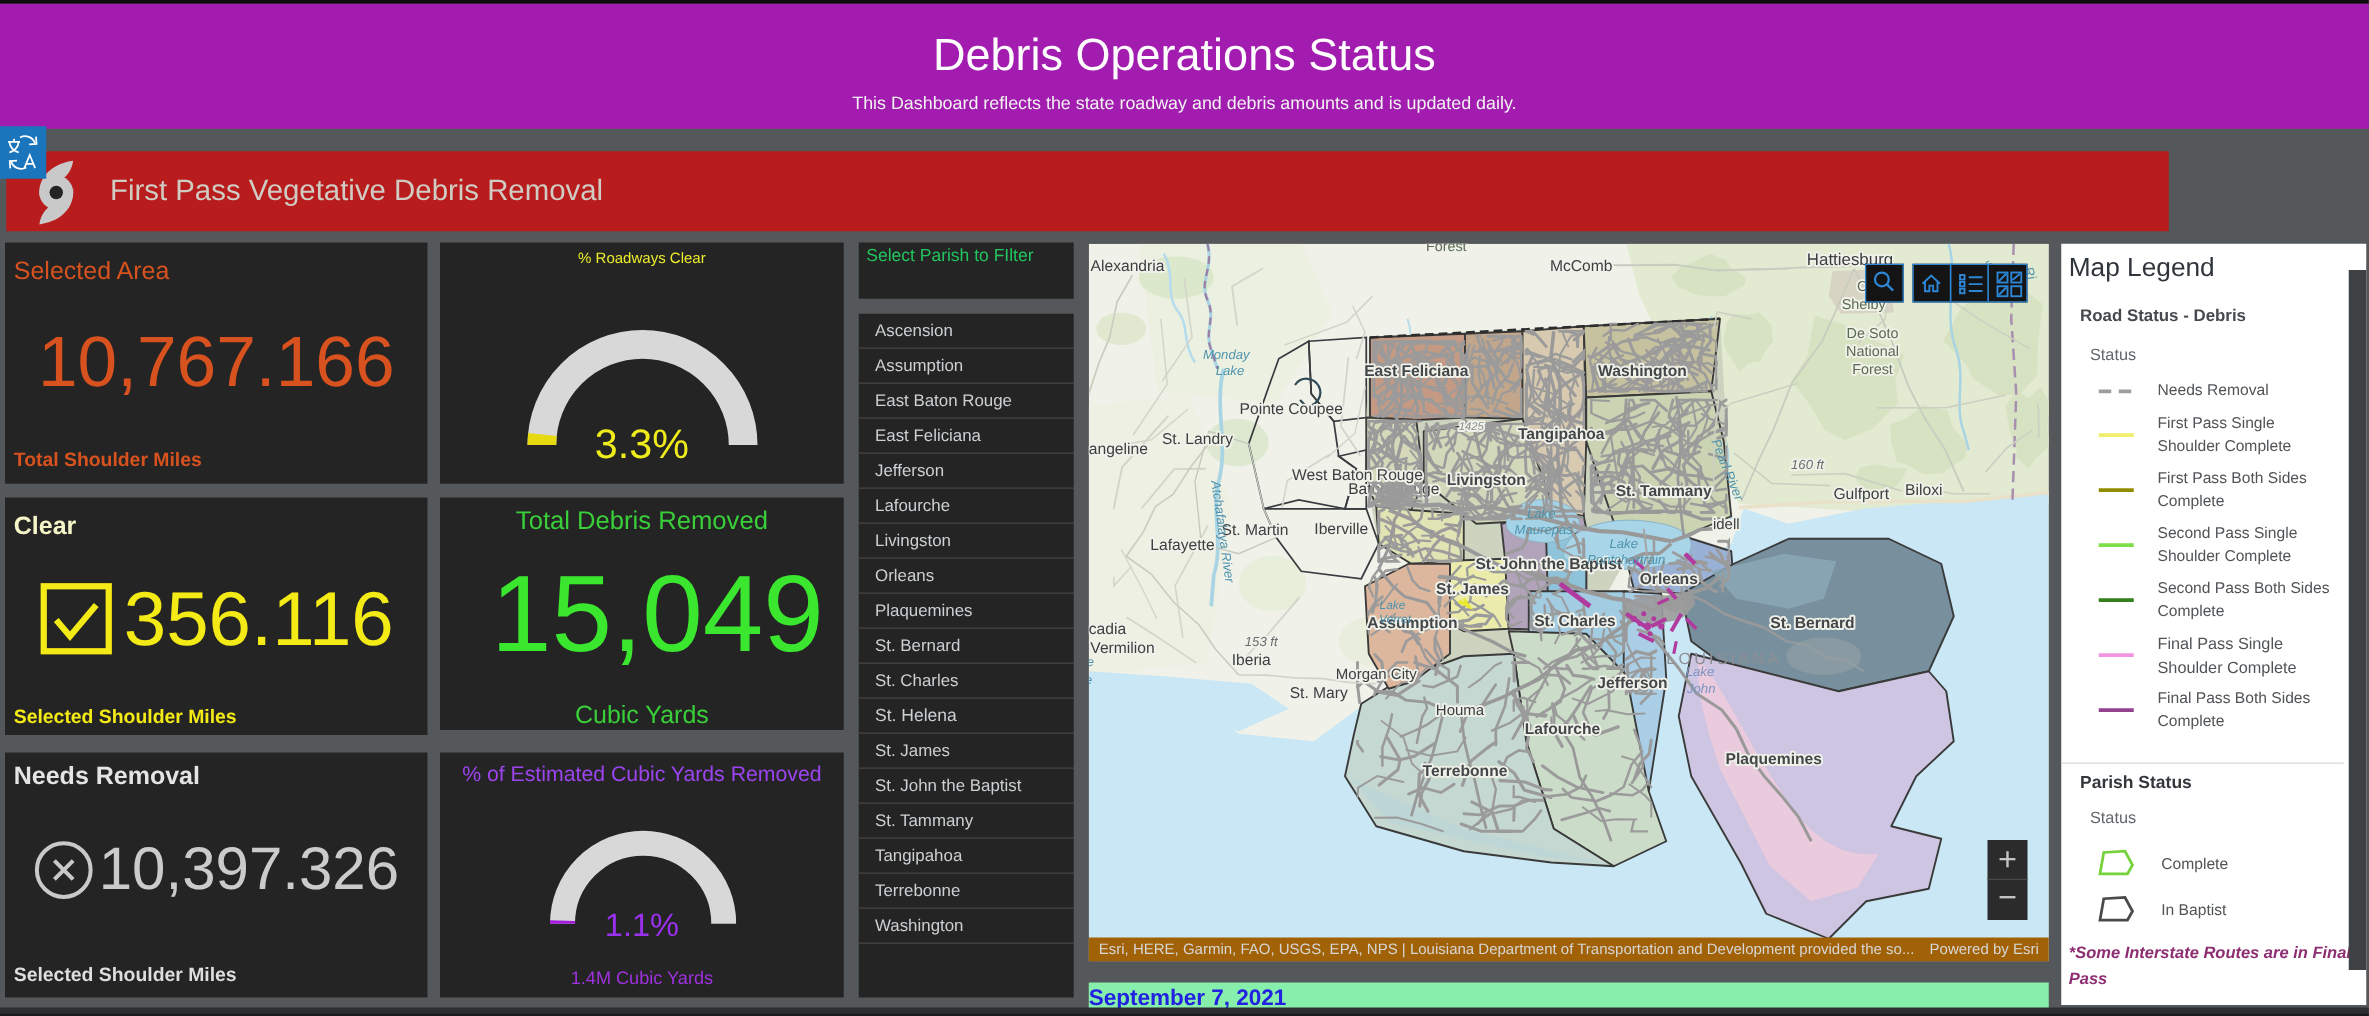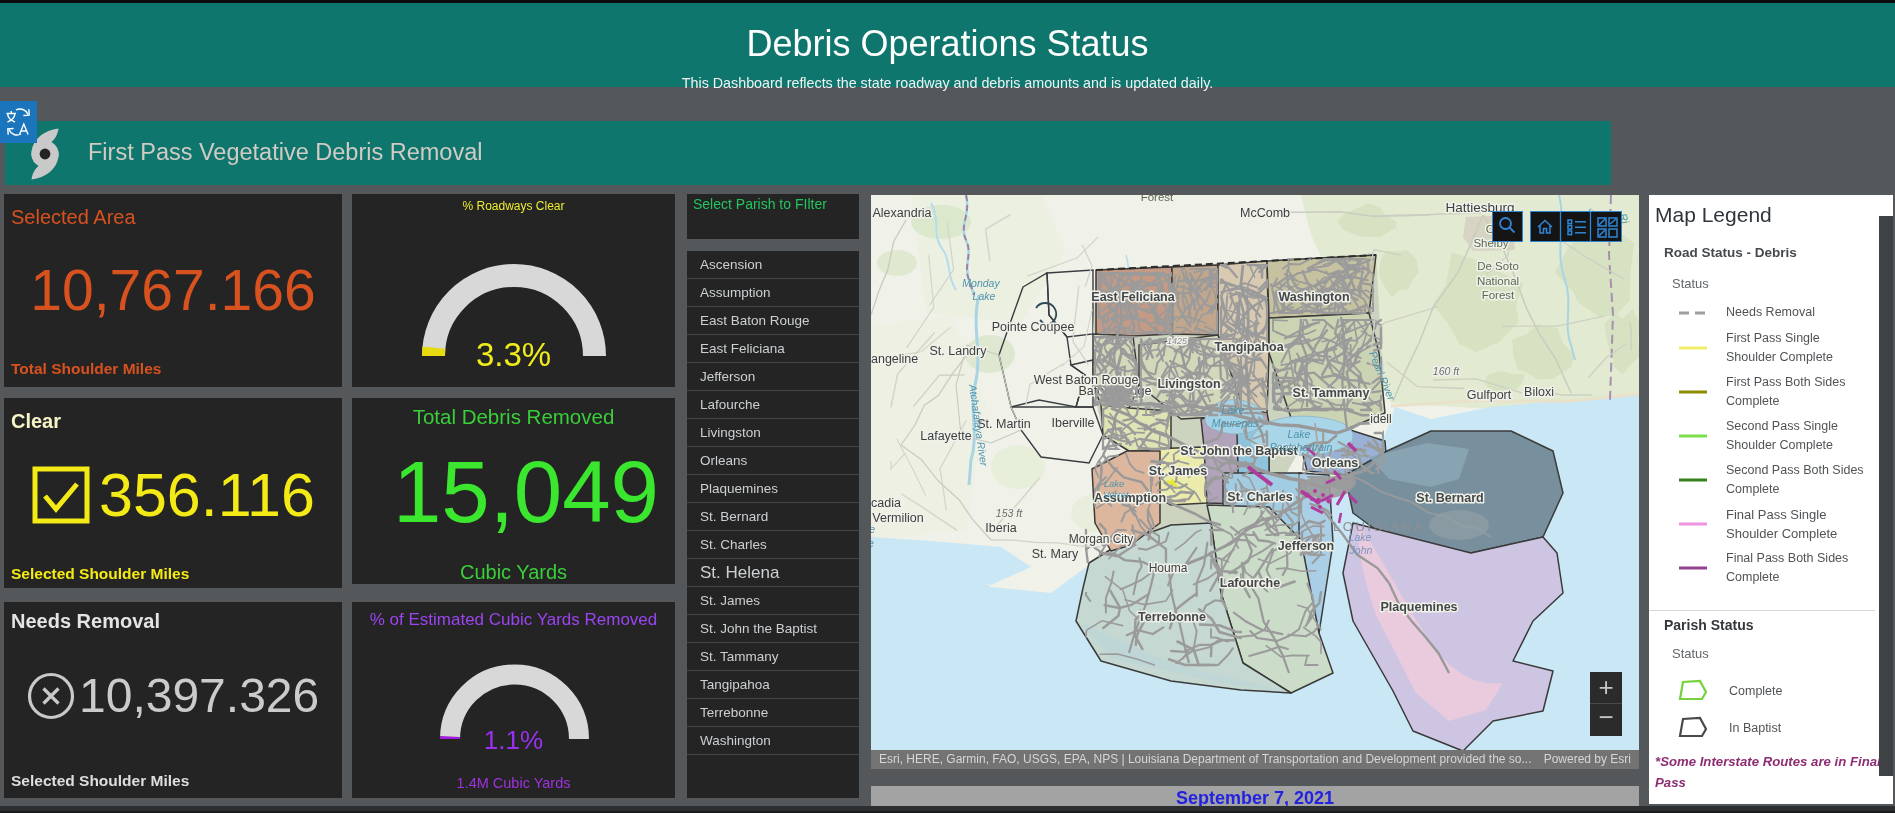--- a/index.html
+++ b/index.html
@@ -1,25 +1,25 @@
 <!DOCTYPE html>
 <html><head><meta charset="utf-8"><style>
 *{margin:0;padding:0;box-sizing:border-box}
 html,body{width:1895px;height:813px;overflow:hidden;background:#54585a;font-family:"Liberation Sans",sans-serif}
 .abs{position:absolute}
 .panel{position:absolute;background:#242424}
 svg{display:block}
 </style></head><body>
 <div class="abs" style="left:0;top:0;width:1895px;height:3px;background:#0d0d0d"></div>
-<div class="abs" style="left:0;top:3px;width:1895px;height:84px;background:#0f766e">
+<div class="abs" style="left:0;top:3px;width:1895px;height:100px;background:#a21caf">
   <div style="text-align:center;margin-top:20px;font-size:36px;color:#fdfdfd">Debris Operations Status</div>
   <div style="text-align:center;margin-top:10px;font-size:14.3px;color:#f2f2f2">This Dashboard reflects the state roadway and debris amounts and is updated daily.</div>
 </div>
 
-<div class="abs" style="left:5px;top:121px;width:1606px;height:64px;background:#0f766e">
+<div class="abs" style="left:5px;top:121px;width:1730px;height:64px;background:#b91c1c">
   <svg class="abs" style="left:22px;top:7px" width="36" height="52" viewBox="0 0 36 52">
     <path d="M 31.5 0.5 C 17 2.5 6.5 10.5 4.6 23 L 4.4 29 C 7 19 14 14.8 21 16.5 C 26.5 13.5 30.5 8 31.5 0.5 Z" fill="#c9c9c9"></path>
     <path d="M 4.5 51.5 C 19 49.5 29.5 41.5 31.4 29 L 31.6 23 C 29 33 22 37.2 15 35.5 C 9.5 38.5 5.5 44 4.5 51.5 Z" fill="#c9c9c9"></path>
     <circle cx="18" cy="26" r="13.6" fill="#c9c9c9"></circle>
     <circle cx="18" cy="26" r="5.4" fill="#242424"></circle>
   </svg>
   <div style="position:absolute;left:83px;top:18px;font-size:23.5px;color:#d0ccc4">First Pass Vegetative Debris Removal</div>
 </div>
 
 <div class="abs" style="left:0;top:101px;width:37px;height:42px;background:#1b75bc">
@@ -89,21 +89,21 @@
     <div style="height:28px;line-height:27px;padding-left:13px;border-bottom:1px solid #454545;font-size:13.5px;color:#ccd0d3">Assumption</div>
     <div style="height:28px;line-height:27px;padding-left:13px;border-bottom:1px solid #454545;font-size:13.5px;color:#ccd0d3">East Baton Rouge</div>
     <div style="height:28px;line-height:27px;padding-left:13px;border-bottom:1px solid #454545;font-size:13.5px;color:#ccd0d3">East Feliciana</div>
     <div style="height:28px;line-height:27px;padding-left:13px;border-bottom:1px solid #454545;font-size:13.5px;color:#ccd0d3">Jefferson</div>
     <div style="height:28px;line-height:27px;padding-left:13px;border-bottom:1px solid #454545;font-size:13.5px;color:#ccd0d3">Lafourche</div>
     <div style="height:28px;line-height:27px;padding-left:13px;border-bottom:1px solid #454545;font-size:13.5px;color:#ccd0d3">Livingston</div>
     <div style="height:28px;line-height:27px;padding-left:13px;border-bottom:1px solid #454545;font-size:13.5px;color:#ccd0d3">Orleans</div>
     <div style="height:28px;line-height:27px;padding-left:13px;border-bottom:1px solid #454545;font-size:13.5px;color:#ccd0d3">Plaquemines</div>
     <div style="height:28px;line-height:27px;padding-left:13px;border-bottom:1px solid #454545;font-size:13.5px;color:#ccd0d3">St. Bernard</div>
     <div style="height:28px;line-height:27px;padding-left:13px;border-bottom:1px solid #454545;font-size:13.5px;color:#ccd0d3">St. Charles</div>
-    <div style="height:28px;line-height:27px;padding-left:13px;border-bottom:1px solid #454545;font-size:17px;color:#ccd0d3">St. Helena</div>
+    <div style="height:28px;line-height:27px;padding-left:13px;border-bottom:1px solid #454545;font-size:14px;color:#ccd0d3">St. Helena</div>
     <div style="height:28px;line-height:27px;padding-left:13px;border-bottom:1px solid #454545;font-size:13.5px;color:#ccd0d3">St. James</div>
     <div style="height:28px;line-height:27px;padding-left:13px;border-bottom:1px solid #454545;font-size:13.5px;color:#ccd0d3">St. John the Baptist</div>
     <div style="height:28px;line-height:27px;padding-left:13px;border-bottom:1px solid #454545;font-size:13.5px;color:#ccd0d3">St. Tammany</div>
     <div style="height:28px;line-height:27px;padding-left:13px;border-bottom:1px solid #454545;font-size:13.5px;color:#ccd0d3">Tangipahoa</div>
     <div style="height:28px;line-height:27px;padding-left:13px;border-bottom:1px solid #454545;font-size:13.5px;color:#ccd0d3">Terrebonne</div>
     <div style="height:28px;line-height:27px;padding-left:13px;border-bottom:1px solid #454545;font-size:13.5px;color:#ccd0d3">Washington</div>
   </div>
 <svg class="abs" style="left:871px;top:195px" width="768" height="574" viewBox="0 0 768 574">
     <rect x="0" y="0" width="768" height="574" fill="#f0f1e9"></rect>
     <path d="M 430 0 L 768 0 L 768 208 L 620 214 L 520 208 L 468 100 L 440 40 Z" fill="#e2ead1"></path>
@@ -1066,25 +1066,25 @@
     <rect x="68" y="18" width="8" height="8"></rect>
         <rect x="79" y="18" width="8" height="8"></rect>
     <path d="M 69 14 L 75 8 M 80 13 L 86 8 M 69 25 L 75 19"></path>
    </g>
   </g>
 </svg>
 <div class="abs" style="left:1590px;top:672px;width:32px;height:64px;background:#2b2b2b">
   <div style="height:32px;border-bottom:1px solid #4a4a4a;color:#c5c5c5;font-size:26px;text-align:center;line-height:30px">+</div>
   <div style="height:31px;color:#c5c5c5;font-size:26px;text-align:center;line-height:26px">−</div>
 </div>
-<div class="abs" style="left:871px;top:750px;width:768px;height:19px;background:#737373;color:#d6d6d6;font-size:12px;line-height:19px;white-space:nowrap">
+<div class="abs" style="left:871px;top:750px;width:768px;height:19px;background:#a16207;color:#d6d6d6;font-size:12px;line-height:19px;white-space:nowrap">
   <span style="margin-left:8px">Esri, HERE, Garmin, FAO, USGS, EPA, NPS | Louisiana Department of Transportation and Development provided the so...</span>
   <span style="position:absolute;right:8px">Powered by Esri</span>
 </div>
-<div class="abs" style="left:871px;top:786px;width:768px;height:25px;background:#a3a3a3;text-align:center;line-height:25px">
+<div class="abs" style="left:871px;top:786px;width:768px;height:25px;background:#86efac;text-align:left;line-height:25px">
   <span style="font-size:18px;font-weight:bold;color:#2222e0">September 7, 2021</span>
 </div>
 <div class="abs" style="left:1649px;top:195px;width:244px;height:609px;background:#fff;color:#4d5054">
     <div style="position:absolute;left:6px;top:8px;font-size:21px;color:#30353c">Map Legend</div>
     <div style="position:absolute;left:15px;top:50px;font-size:13.5px;font-weight:bold;color:#464a4e">Road Status - Debris</div>
     <div style="position:absolute;left:23px;top:81px;font-size:13px;color:#62666a">Status</div>
     <div style="position:absolute;left:29px;top:108px;width:195px;height:20px">
       <svg width="30" height="8" viewBox="0 0 30 8" style="position:absolute;left:0;top:50%;margin-top:-4px">
         <line x1="1" y1="4" x2="29" y2="4" stroke="#9e9e9e" stroke-width="3" stroke-dasharray="10,6"></line>
       </svg>

